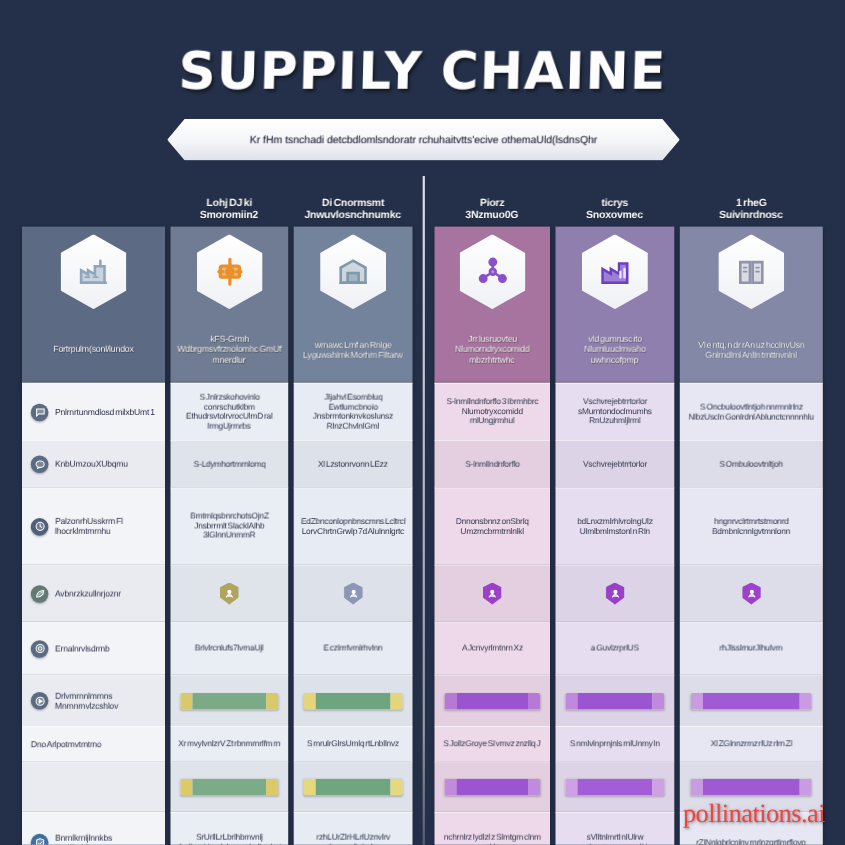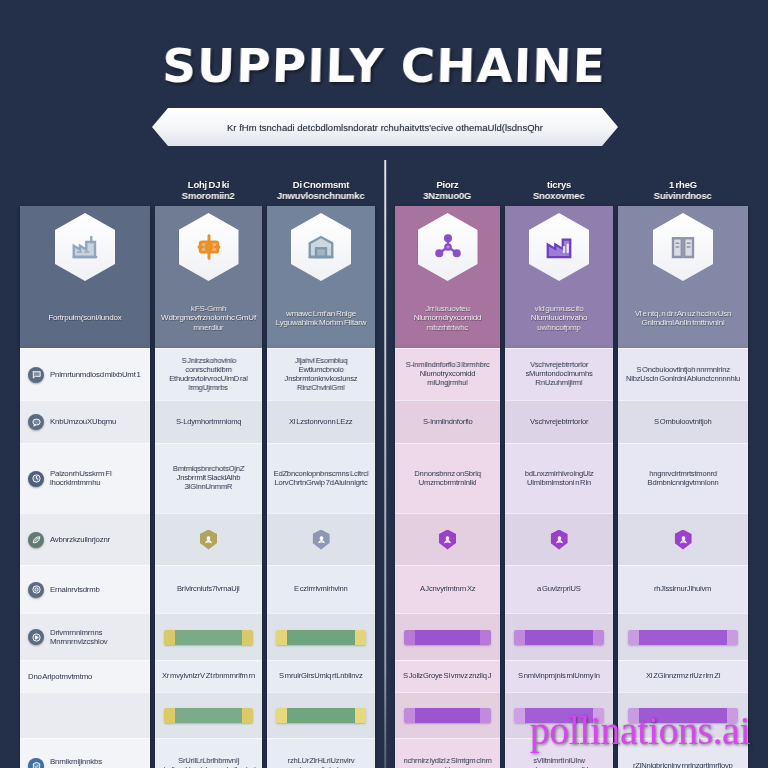--- a/index.html
+++ b/index.html
@@ -128,21 +128,21 @@
     border-radius:2px; overflow:hidden;
     box-shadow:0 1px 2px rgba(0,0,0,.22);
   }
   .pill-cap { width:11px; height:100%; flex:0 0 auto; }
   .pill-mid { flex:1 1 auto; height:100%; }
 
   
   #watermark {
     position:absolute; right:18px; bottom:14px;
     font-family:"Liberation Serif", serif;
-    font-size:40px; color:#d946ef;
+    font-size:24px; color:#ef4444;
     text-shadow:1px 1px 3px rgba(0,0,0,.5);
     letter-spacing:-0.5px;
     filter:blur(.2px);
   }
 </style>
 </head>
 <body>
 
 <div id="title-block">
   <div id="main-title" class="scribble">SUPPILY CHAINE</div>

